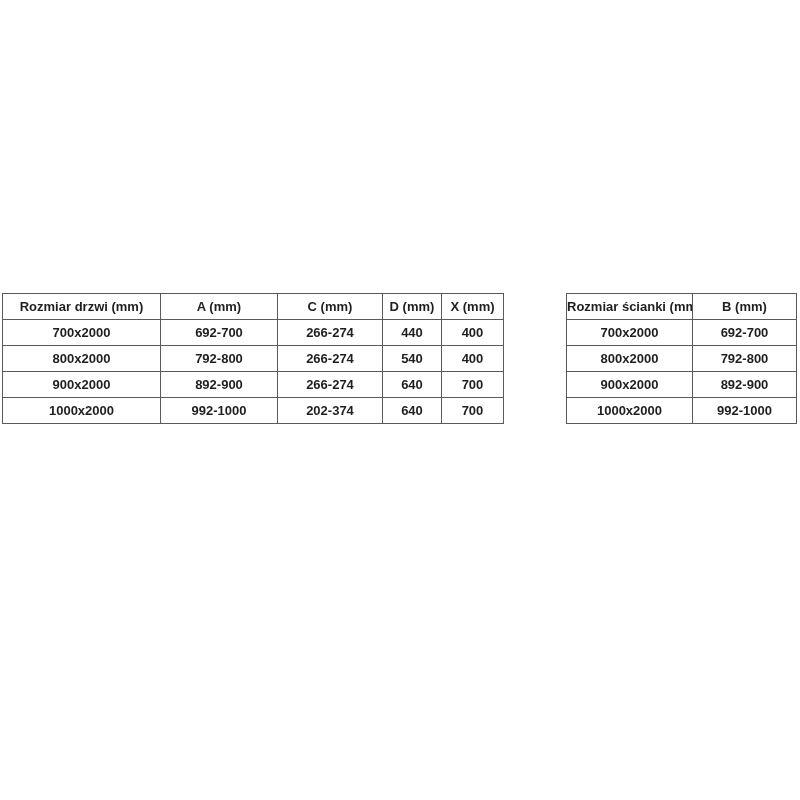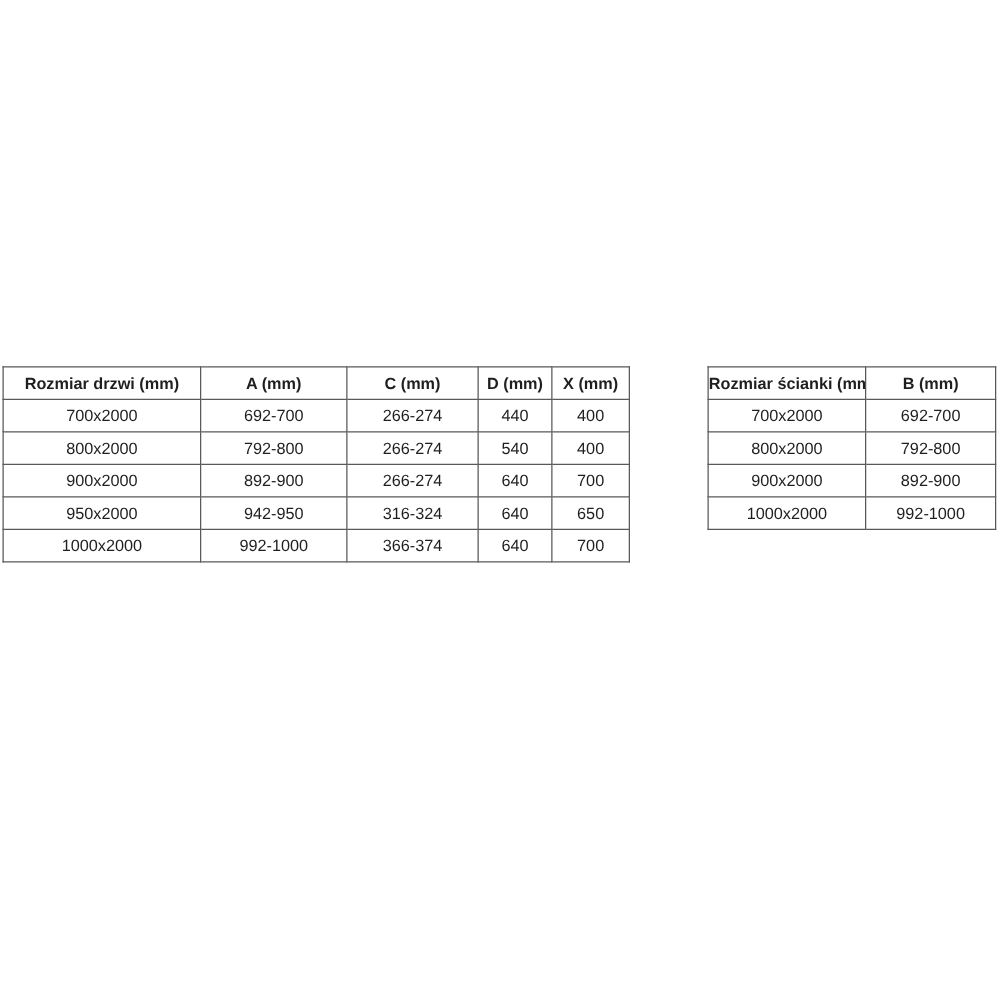--- a/index.html
+++ b/index.html
@@ -26,20 +26,21 @@
     border: 1px solid #595959;
     text-align: center;
     vertical-align: middle;
     font-size: 13px;
     line-height: 1;
     padding: 0;
     height: 25px;
     overflow: hidden;
     white-space: nowrap;
     color: #1f1f1f;
+    font-weight: bold;
   }
   table.spec th {
     font-weight: bold;
   }
   #door-table {
     left: 2px;
     top: 293px;
     width: 501px;
   }
   #wall-table {
@@ -86,30 +87,23 @@
         <td>400</td>
       </tr>
       <tr>
         <td>900x2000</td>
         <td>892-900</td>
         <td>266-274</td>
         <td>640</td>
         <td>700</td>
       </tr>
       <tr>
-        <td>950x2000</td>
-        <td>942-950</td>
-        <td>316-324</td>
-        <td>640</td>
-        <td>650</td>
-      </tr>
-      <tr>
         <td>1000x2000</td>
         <td>992-1000</td>
-        <td>366-374</td>
+        <td>202-374</td>
         <td>640</td>
         <td>700</td>
       </tr>
     </tbody>
   </table>
 
   <table class="spec" id="wall-table">
     <colgroup>
       <col style="width:126px">
       <col style="width:104px">

